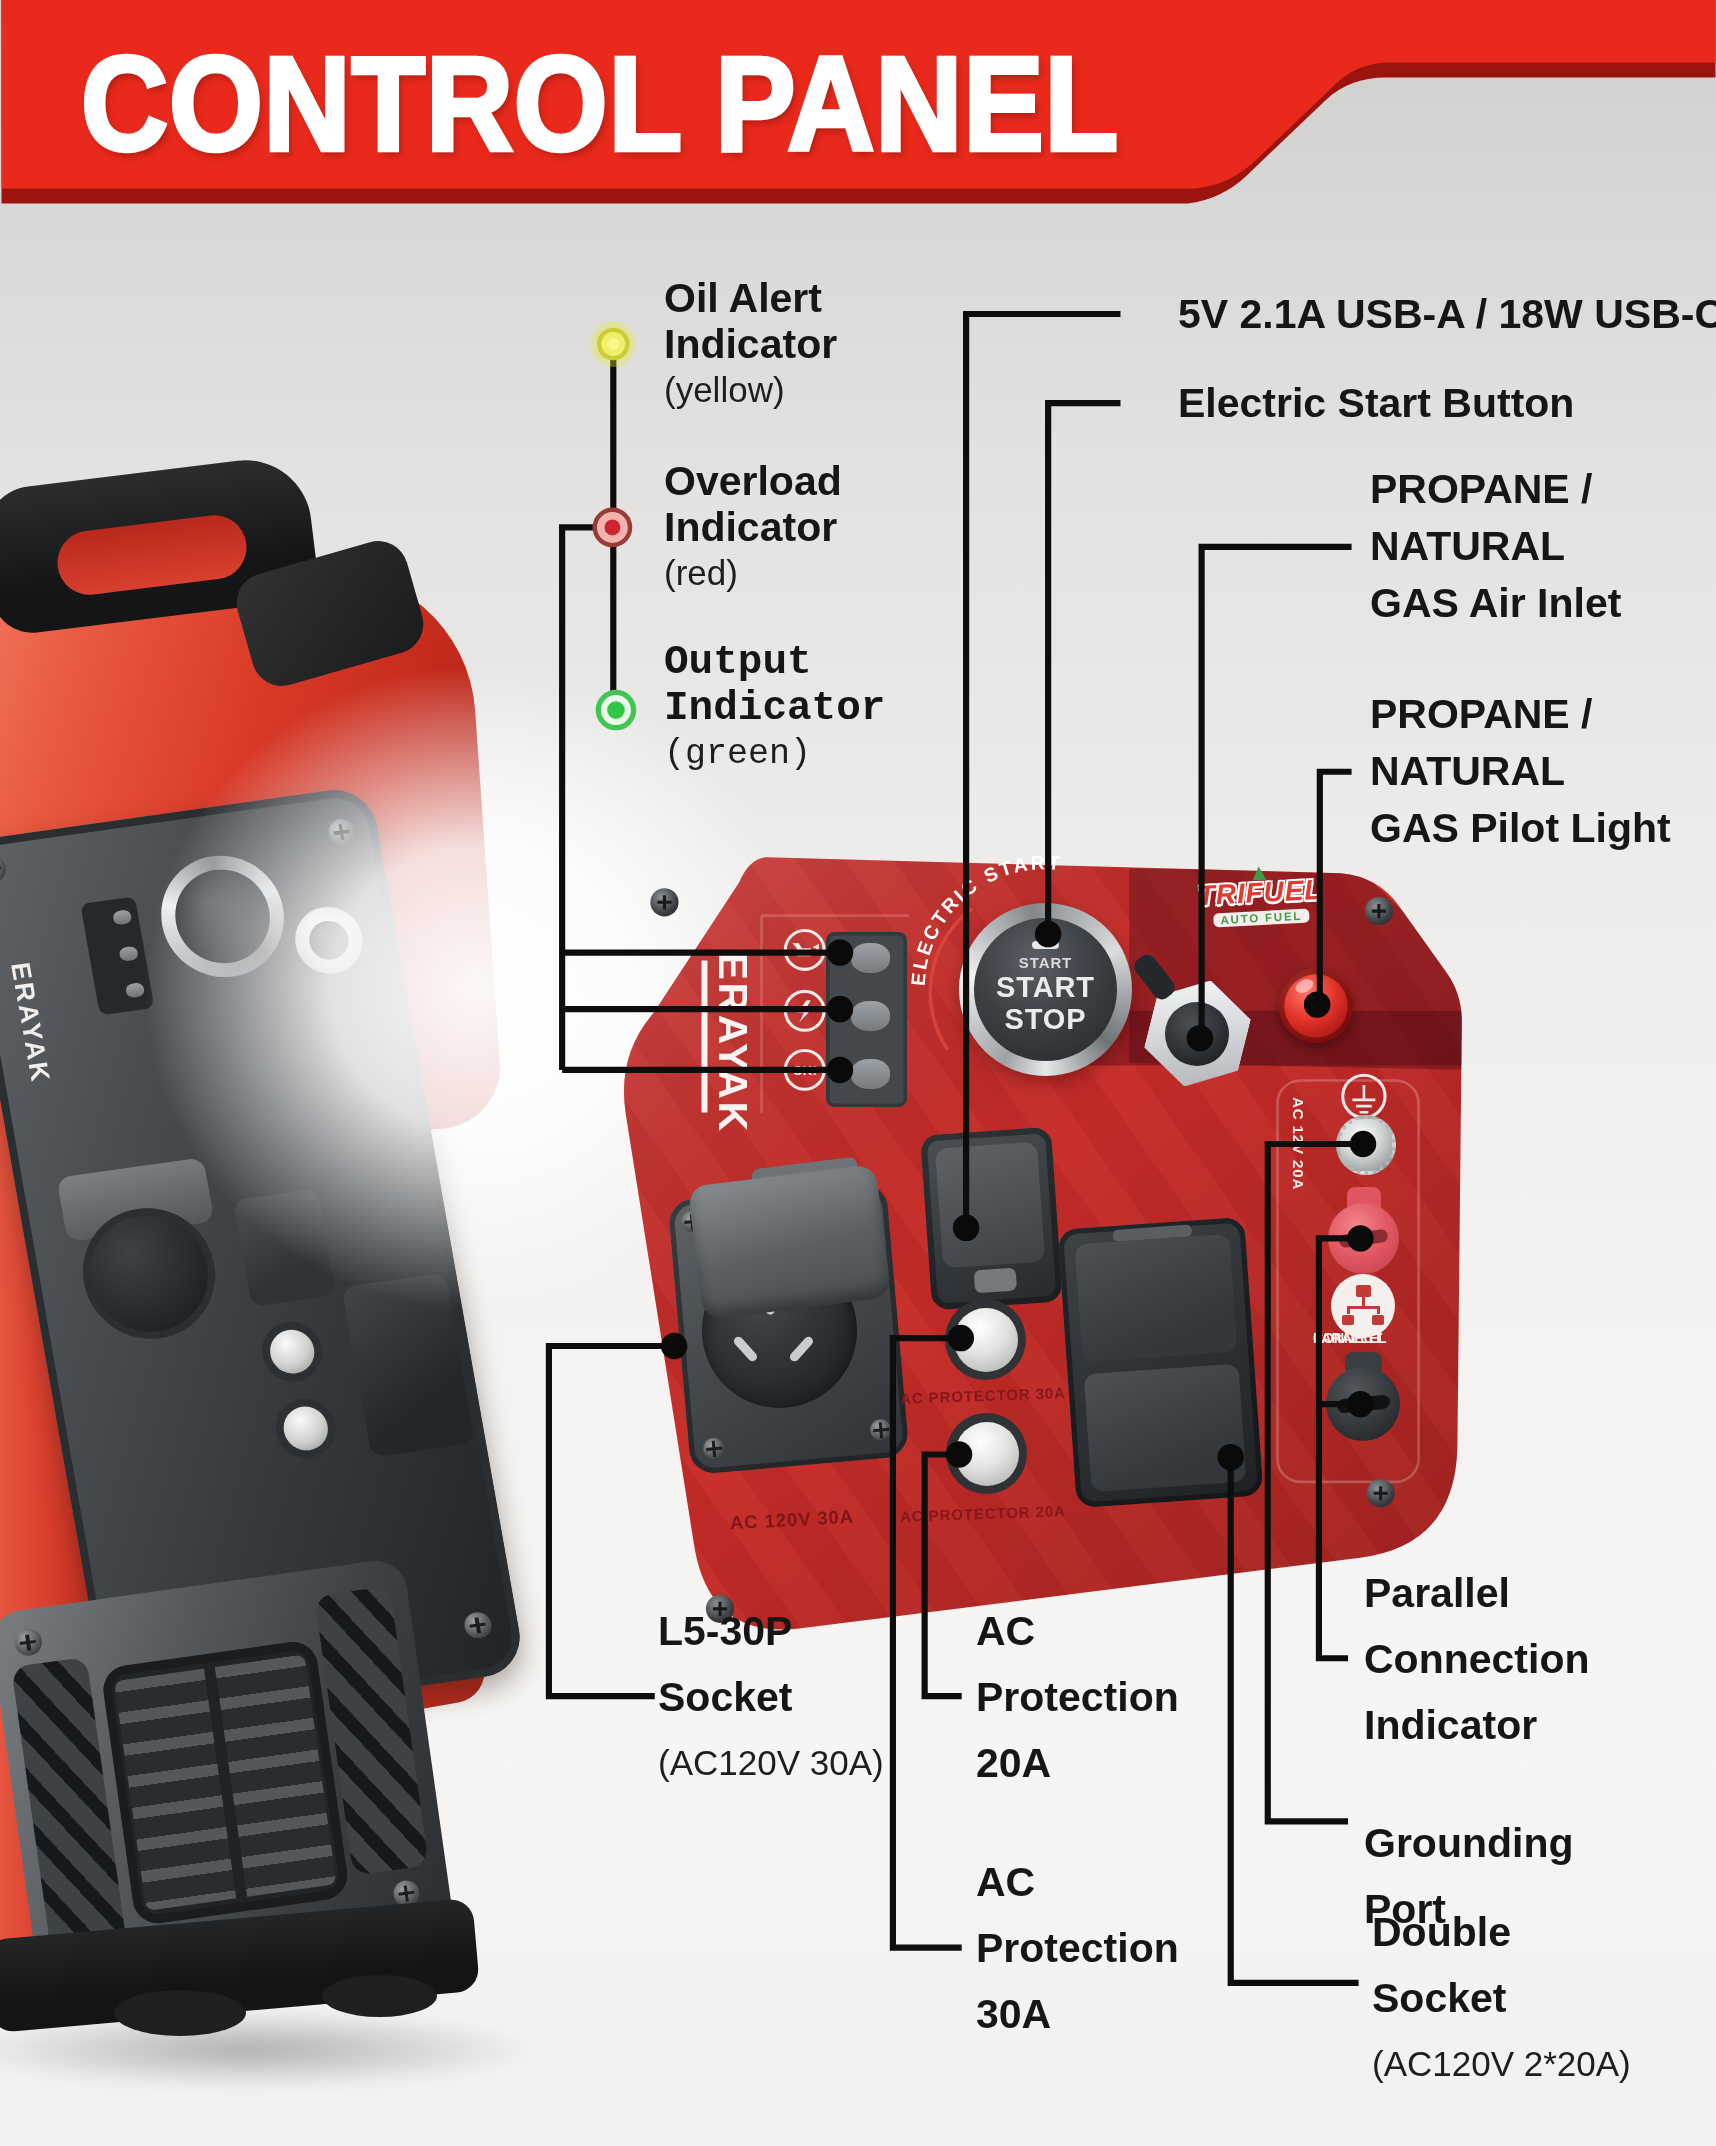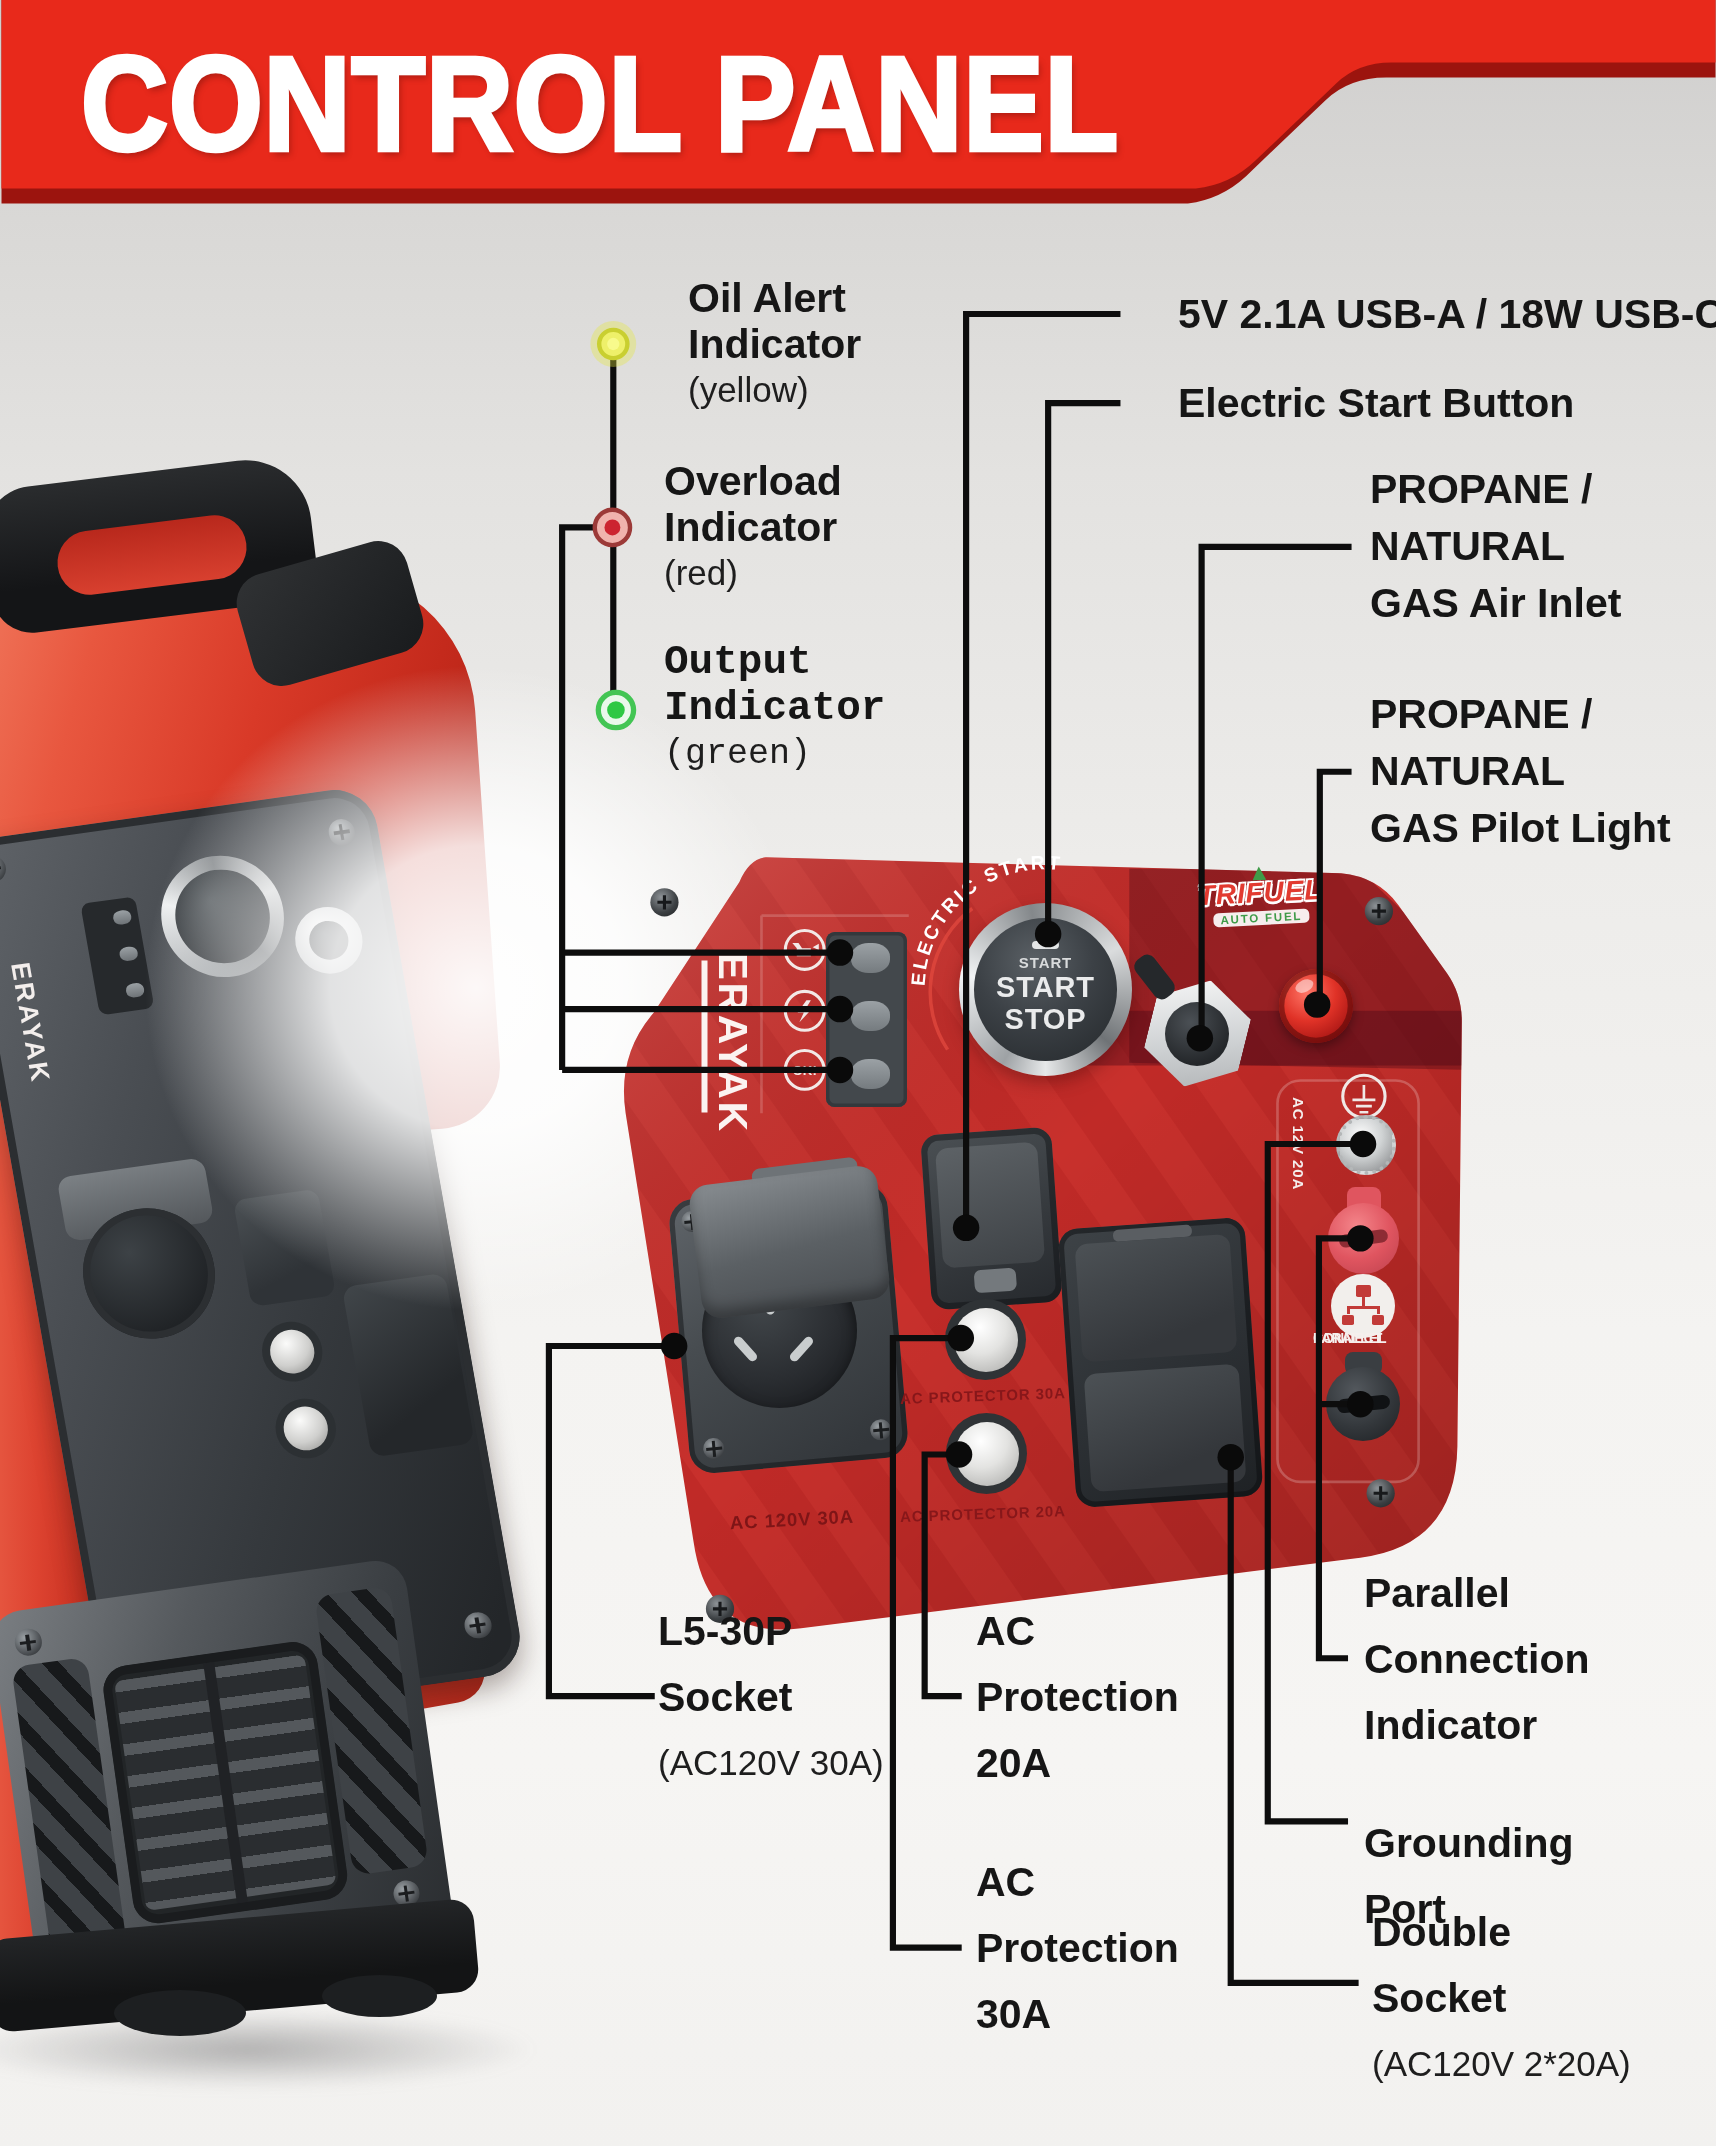--- a/index.html
+++ b/index.html
@@ -394,21 +394,21 @@
       <circle cx="695" cy="390" r="26" fill="#e4e83c" opacity="0.35"></circle>
       <circle cx="695" cy="390" r="16" fill="#eef06a" stroke="#c9cf30" stroke-width="5"></circle>
       <circle cx="695" cy="390" r="7" fill="#f8fa8c"></circle>
       <circle cx="694" cy="598" r="20" fill="#f0b3ad" stroke="#9c3a38" stroke-width="5"></circle>
       <circle cx="694" cy="598" r="9" fill="#cc2430"></circle>
       <circle cx="698" cy="805" r="20" fill="#eaf8eb" stroke="#43c554" stroke-width="6"></circle>
       <circle cx="698" cy="805" r="10" fill="#2fc844"></circle>
     </g>
   </svg>
 
-  <div class="abs lbl" style="left:664px;top:275px;margin-left:24px;">
+  <div class="abs lbl" style="left:664px;top:275px;">
     <span>Oil Alert</span>
     <span>Indicator</span>
     <span class="note">(yellow)</span>
   </div>
   <div class="abs lbl" style="left:664px;top:458px;">
     <span>Overload</span>
     <span>Indicator</span>
     <span class="note">(red)</span>
   </div>
   <div class="abs lbl" style="left:664px;top:639px;font-family:Liberation Mono, monospace;">

